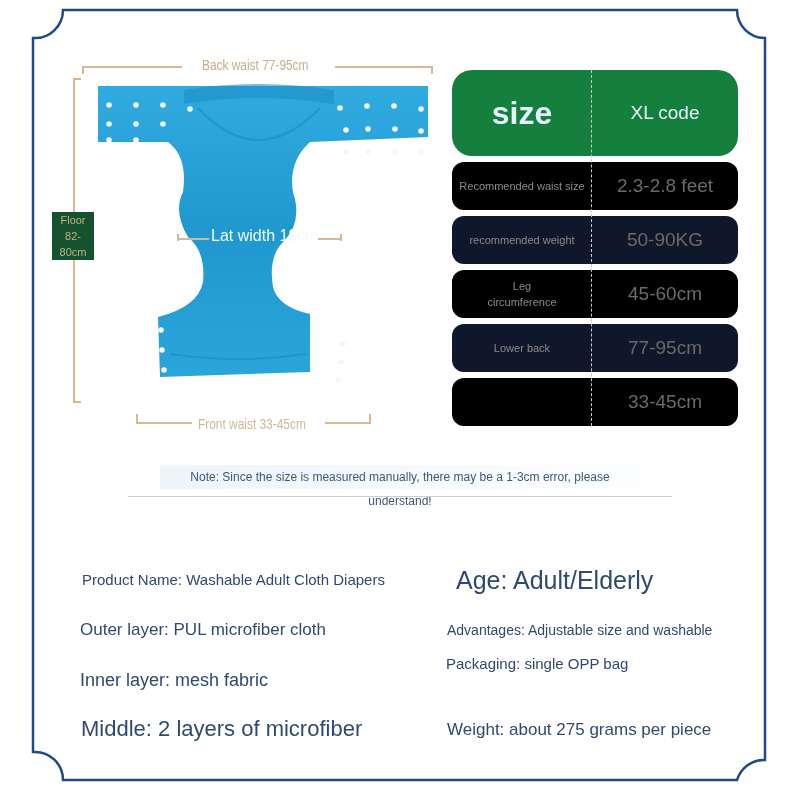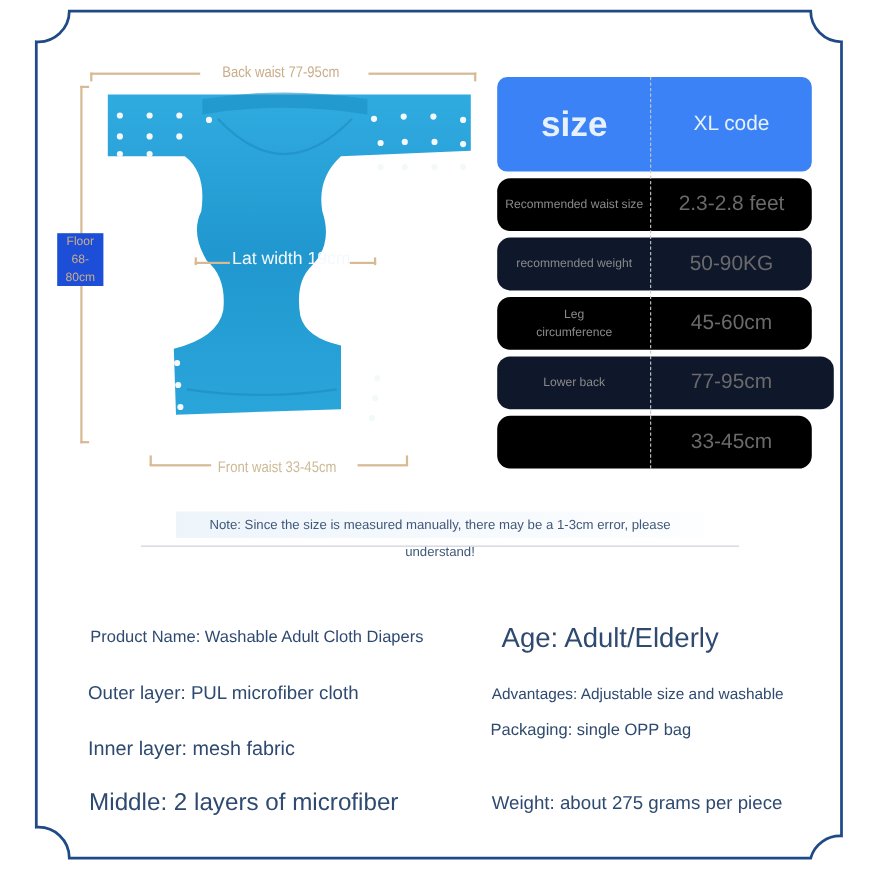--- a/index.html
+++ b/index.html
@@ -3,21 +3,21 @@
   <meta charset="utf-8">
   <style>
     html, body { margin:0; padding:0; }
     body { width:800px; height:800px; background:#ffffff; position:relative; overflow:hidden;
       font-family:"Liberation Sans", sans-serif; }
     .frame { position:absolute; left:0; top:0; }
     .abs { position:absolute; }
     .dim-text { color:#c9ad8a; font-size:14px; font-family:"Liberation Sans", sans-serif; transform:scaleX(0.85); transform-origin:left top; white-space:nowrap; }
     .dim-line { position:absolute; background:#d7b994; }
     .table { position:absolute; left:452px; top:70px; width:286px; }
-    .thead { position:absolute; left:0; top:0; width:286px; height:86px; background:#3b82f6; border-radius:9px; }
+    .thead { position:absolute; left:0; top:0; width:286px; height:86px; background:#15803d; border-radius:20px; }
     .thead .c1 { position:absolute; left:0; top:0; width:140px; height:86px; display:flex; align-items:center; justify-content:center;
       color:#e6f1fb; font-size:32px; font-weight:bold; }
     .thead .c2 { position:absolute; left:140px; top:0; width:146px; height:86px; display:flex; align-items:center; justify-content:center;
       color:#e6f1fb; font-size:19px; }
     .row { position:absolute; left:0; width:286px; height:48px; border-radius:12px; }
     .row.gray { background:#000000; }
     .row.peach { background:#0f172a; }
     .row .lbl { position:absolute; left:0; top:0; width:140px; height:48px; display:flex; align-items:center; justify-content:center;
       text-align:center; color:#8a8a8a; font-size:11px; line-height:16px; white-space:pre-line; }
     .row .val { position:absolute; left:140px; top:0; width:146px; height:48px; display:flex; align-items:center; justify-content:center;
@@ -38,23 +38,23 @@
 
 <div class="dim-line" style="left:82px;top:66px;width:100px;height:2px;"></div>
 <div class="dim-line" style="left:82px;top:66px;width:2px;height:8px;"></div>
 <div class="dim-text abs" style="left:202px;top:57px;">Back waist 77-95cm</div>
 <div class="dim-line" style="left:335px;top:66px;width:98px;height:2px;"></div>
 <div class="dim-line" style="left:431px;top:66px;width:2px;height:8px;"></div>
 
 <div class="dim-line" style="left:73px;top:78px;width:2px;height:325px;"></div>
 <div class="dim-line" style="left:73px;top:78px;width:8px;height:2px;"></div>
 <div class="dim-line" style="left:73px;top:401px;width:8px;height:2px;"></div>
-<div class="abs" style="left:52px;top:212px;width:42px;background:#1d4ed8;text-align:center;color:#c9ad8a;font-size:11px;line-height:16px;">
+<div class="abs" style="left:52px;top:212px;width:42px;background:#14532d;text-align:center;color:#c9ad8a;font-size:11px;line-height:16px;">
   <div>Floor</div>
-  <div>68-80cm</div>
+  <div>82-80cm</div>
 </div>
 
 <svg class="abs" style="left:88px;top:82px;" width="350" height="310">
   <defs>
     <linearGradient id="dg" x1="0" y1="0" x2="0" y2="1">
       <stop offset="0" stop-color="#30abe0"></stop>
       <stop offset="0.5" stop-color="#2098cf"></stop>
       <stop offset="1" stop-color="#2aa5da"></stop>
     </linearGradient>
   </defs>
@@ -116,21 +116,21 @@
   </div>
   <div class="row peach" style="top:146px;">
     <div class="lbl">recommended weight</div>
     <div class="val">50-90KG</div>
   </div>
   <div class="row gray" style="top:200px;">
     <div class="lbl">Leg
 circumference</div>
     <div class="val">45-60cm</div>
   </div>
-  <div class="row peach" style="top:254px;padding-left:20px;">
+  <div class="row peach" style="top:254px;">
     <div class="lbl">Lower back</div>
     <div class="val">77-95cm</div>
   </div>
   <div class="row gray" style="top:308px;">
     <div class="val">33-45cm</div>
   </div>
   <div class="vdash"></div>
 </div>
 
 <div class="note">Note: Since the size is measured manually, there may be a 1-3cm error, please understand!</div>

